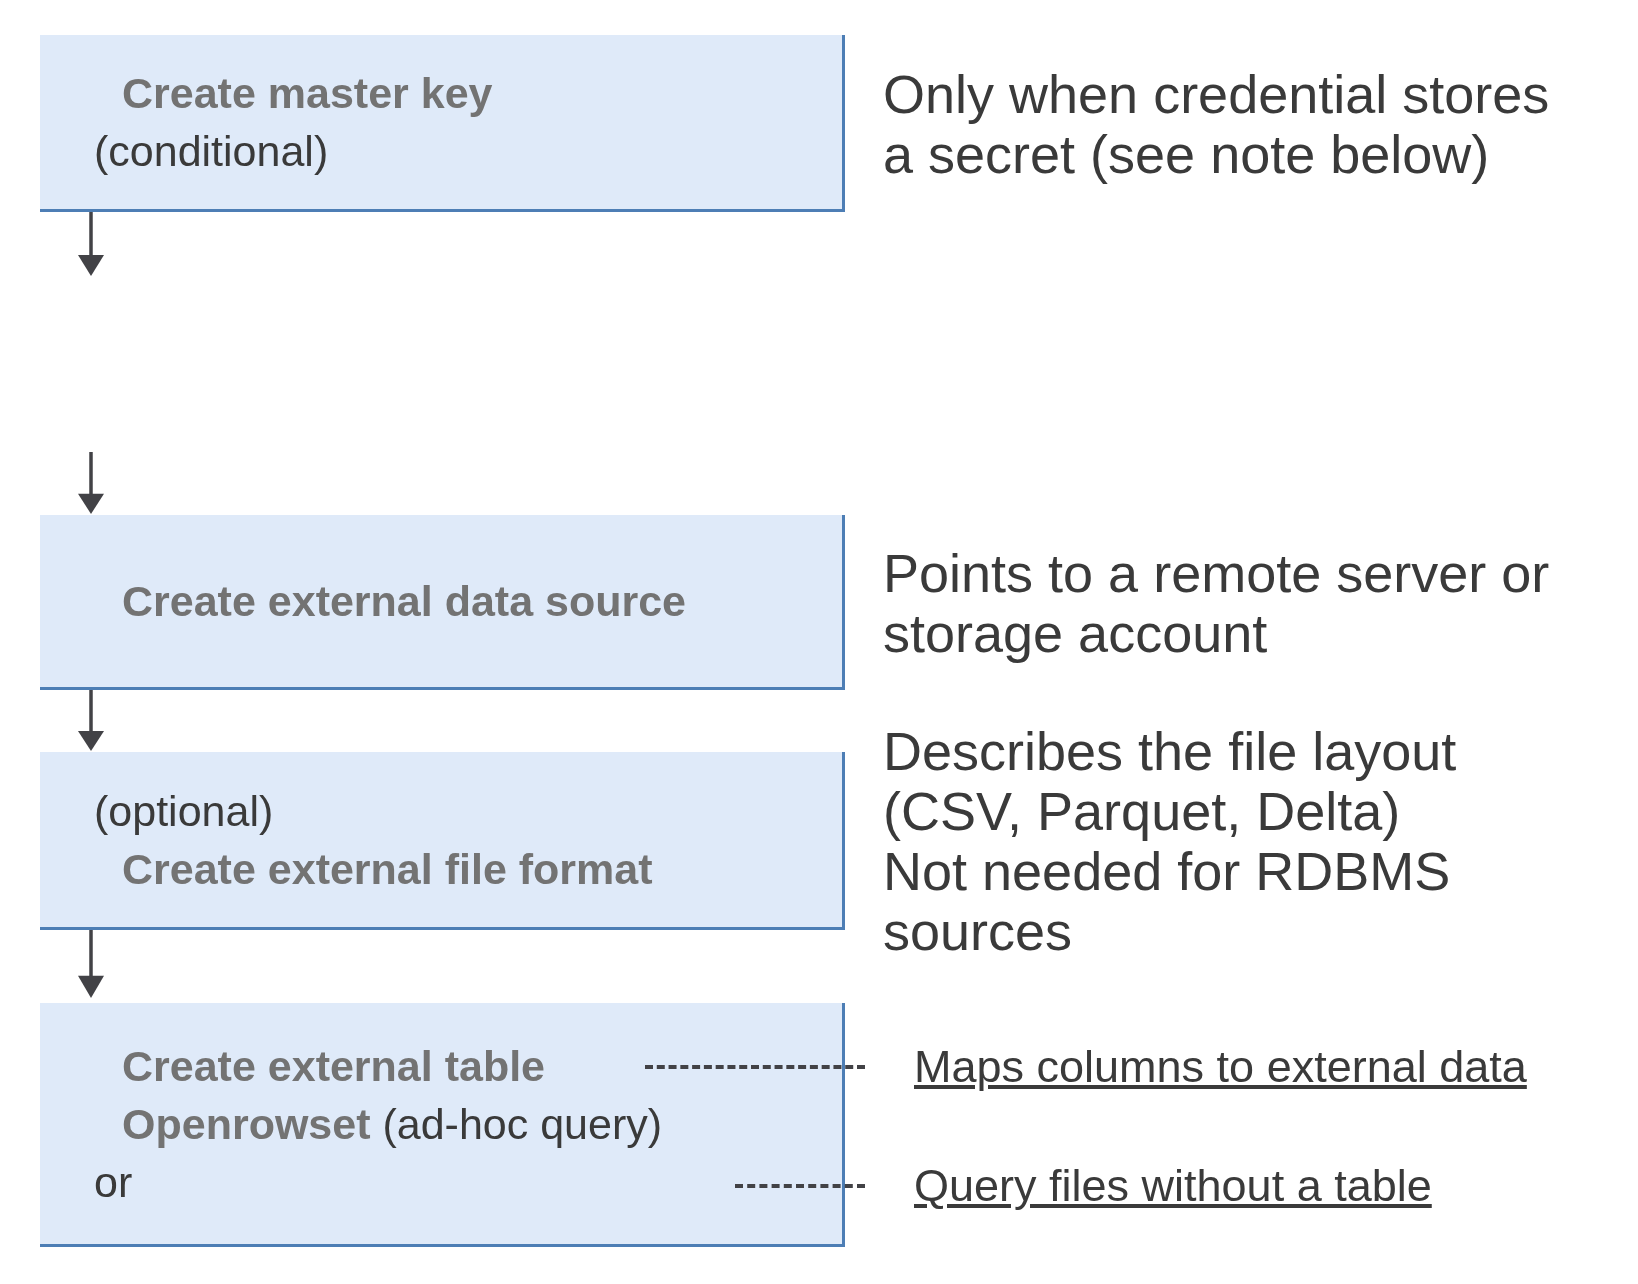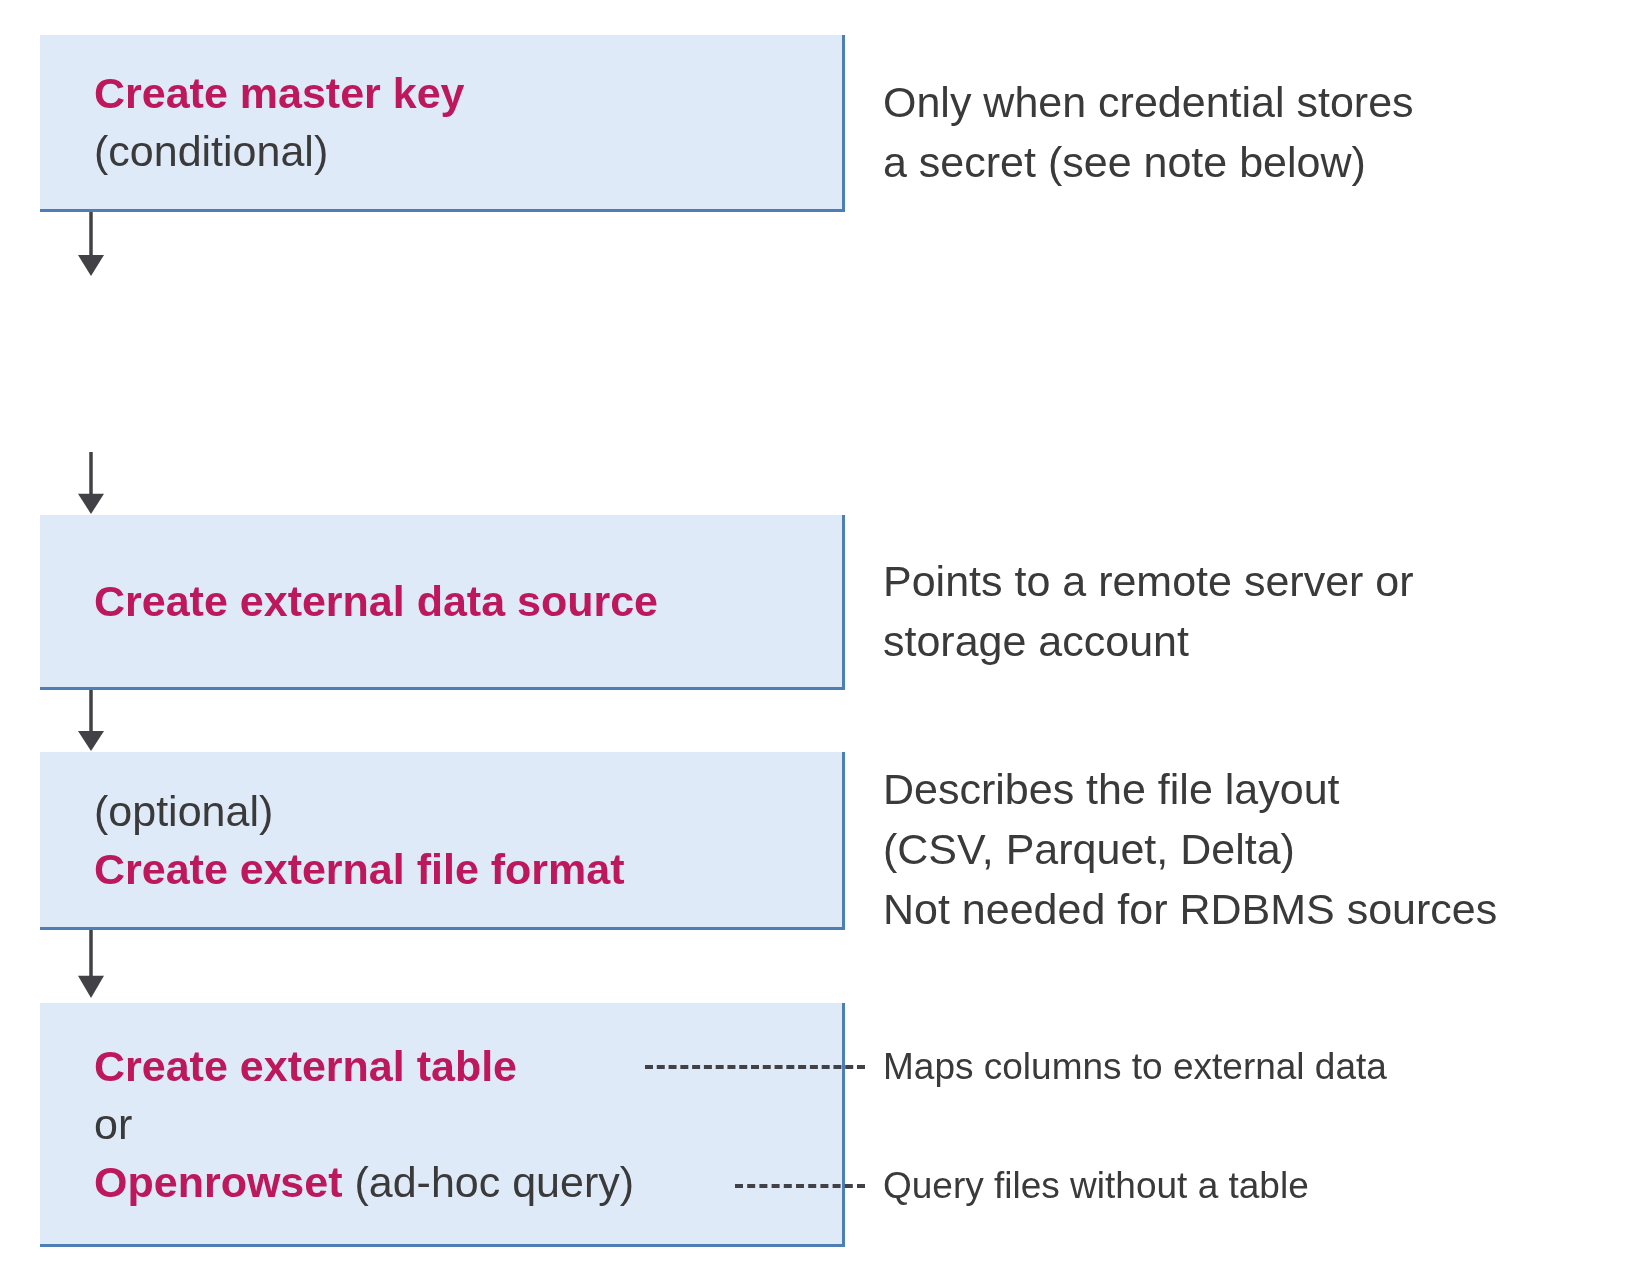--- a/index.html
+++ b/index.html
@@ -33,41 +33,41 @@
     flex-direction: column;
     justify-content: center;
     padding-left: 54px;
     padding-right: 20px;
   }
   .box-line {
     font-size: 43px;
     line-height: 58px;
     white-space: pre-line;
   }
-  .bold { font-weight: 700; color: #be185d; }
+  .bold { font-weight: 700; color: #737373; margin-left: 28px; }
   .reg  { font-weight: 400; }
   .note {
     position: absolute;
     left: 883px;
     top: 50%;
     transform: translateY(-50%);
-    font-size: 43px;
+    font-size: 54px;
     line-height: 60px;
     white-space: pre-line;
     font-weight: 400;
-    margin-top: 8px;
   }
   .note-abs {
     position: absolute;
-    left: 883px;
+    left: 914px;
     transform: translateY(-50%);
-    font-size: 37px;
+    font-size: 45px;
     line-height: 60px;
     white-space: nowrap;
     font-weight: 400;
+    text-decoration: underline;
   }
   .flow-arrow { position: absolute; left: 77px; width: 28px; }
   .flow-arrow svg { display: block; width: 100%; height: 100%; }
   .dash-line {
     position: absolute;
     height: 0;
     border-top: 4px dashed var(--arrow);
   }
 </style>
 </head>
@@ -127,22 +127,22 @@
   <div class="flow-arrow" style="top:930px; height:68px">
     <svg viewBox="0 0 28 64" preserveAspectRatio="none">
       <line x1="14" y1="0" x2="14" y2="46" stroke="#424246" stroke-width="3.5"></line>
       <polygon points="1,43 27,43 14,64" fill="#424246"></polygon>
     </svg>
   </div>
 
   <div class="row" style="top:1003px; height:244px">
     <div class="box">
       <div class="box-line"><span class="bold">Create external table</span></div>
+      <div class="box-line"><span class="bold">Openrowset</span><span class="reg"> (ad-hoc query)</span></div>
       <div class="box-line reg">or</div>
-      <div class="box-line"><span class="bold">Openrowset</span><span class="reg"> (ad-hoc query)</span></div>
     </div>
     <div class="dash-line" style="top:62px; left:645px; width:220px"></div>
     <div class="note-abs" style="top:64px">Maps columns to external data</div>
     <div class="dash-line" style="top:181px; left:735px; width:130px"></div>
     <div class="note-abs" style="top:183px">Query files without a table</div>
   </div>
 
 </div>
 
 </body></html>

